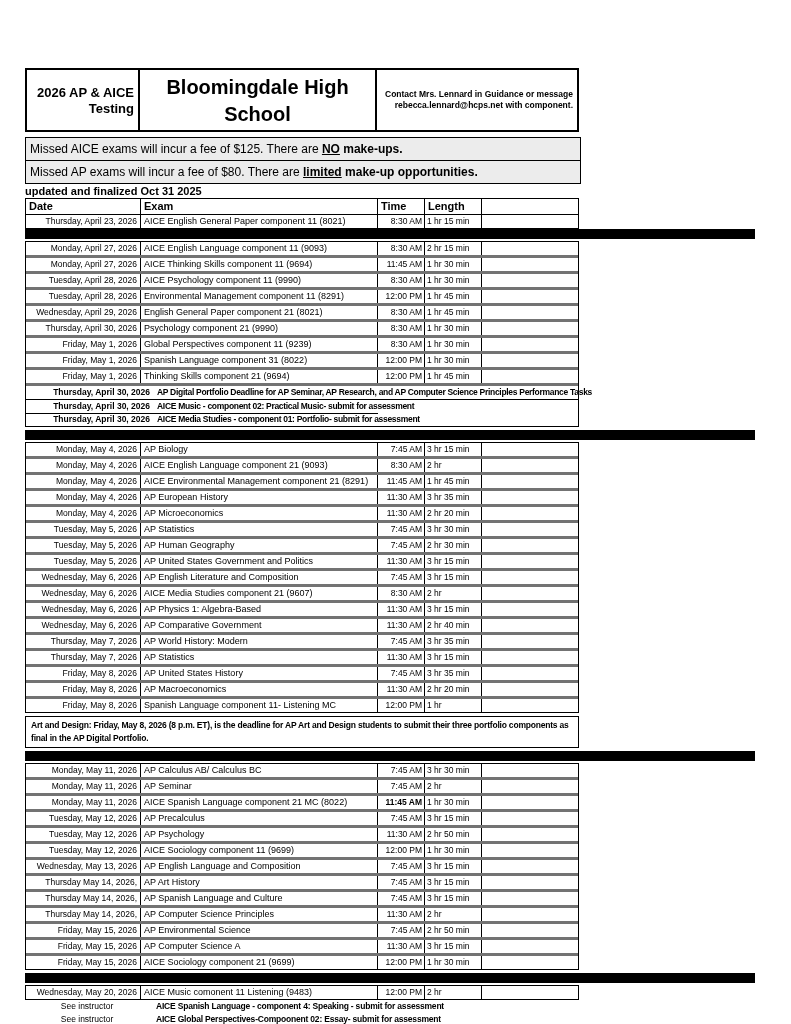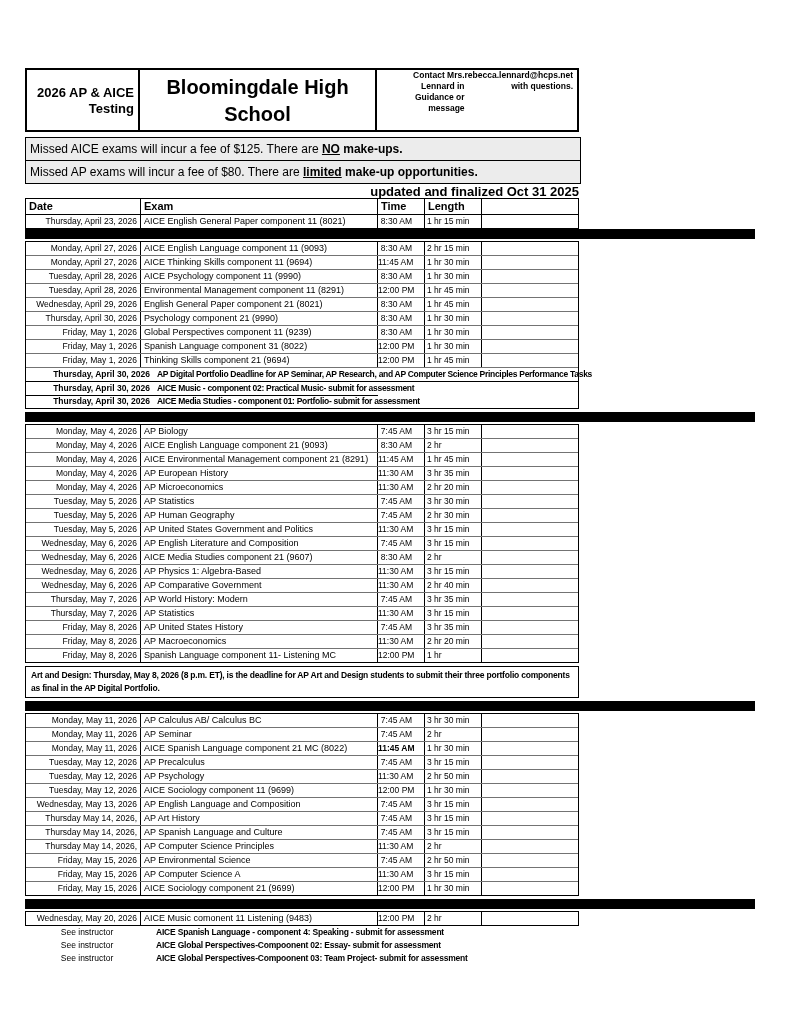--- a/index.html
+++ b/index.html
@@ -7,49 +7,49 @@
         font-family:"Liberation Sans",sans-serif;overflow:hidden;}
   .content{position:absolute;left:25px;top:68px;width:745px;}
 
   
   .hdr{display:flex;width:554px;box-sizing:border-box;}
   .hcell{border:2px solid #000;box-sizing:border-box;height:64px;}
   .hcell + .hcell{border-left:none;}
   .hcell.title{width:115px;display:flex;flex-direction:column;justify-content:flex-end;
                align-items:flex-end;padding:0 4px 13px 0;font-weight:700;font-size:13px;line-height:16px;}
   .hcell.school{width:237px;text-align:center;font-weight:700;font-size:20px;line-height:27px;padding-top:4px;}
-  .hcell.contact{flex:1;display:flex;flex-direction:row;justify-content:center;
+  .hcell.contact{flex:1;display:flex;flex-direction:column;justify-content:center;
                  text-align:right;padding:0 4px;font-weight:700;font-size:8.5px;line-height:11px;}
 
   
   .notices{width:554px;box-sizing:border-box;margin-top:5px;}
   .notice{background:#ececec;border:1.5px solid #000;border-top:none;width:556px;box-sizing:border-box;
           font-size:12px;line-height:16px;padding:3px 4px;}
   .notice:first-child{border-top:1.5px solid #000;}
   .notice .em{font-weight:700;text-decoration:underline;}
   .notice .suf{font-weight:700;}
 
-  .updated{width:554px;text-align:right;font-weight:700;font-size:13px;line-height:11px;margin:2px 0 1px;}
+  .updated{width:554px;text-align:left;font-weight:700;font-size:11px;line-height:11px;margin:2px 0 1px;}
 
   
   .table{width:554px;}
   .thead{display:grid;grid-template-columns:115px 237px 47px 57px 1fr;width:554px;box-sizing:border-box;
          border:1.5px solid #000;height:17px;font-weight:700;font-size:11px;line-height:14px;}
   .hc{border-right:1px solid #000;padding-left:3px;overflow:hidden;}
   .hc:last-child{border-right:none;}
 
   .chunk{border:1px solid #000;width:554px;box-sizing:border-box;margin-top:-1px;background:#fff;}
   .chunk .r:last-child{border-bottom:none;}
 
   .r.exam{display:grid;grid-template-columns:115px 237px 47px 57px 1fr;height:13px;
-          border-bottom:1px solid #737373;font-size:8.5px;line-height:12px;}
+          border-bottom:3px solid #737373;font-size:8.5px;line-height:12px;}
   .c{overflow:hidden;white-space:nowrap;}
   .c.d{text-align:right;padding-right:3px;border-right:1px solid #000;}
   .c.e{padding-left:3px;border-right:1px solid #000;font-size:9px;}
-  .c.t{text-align:right;padding-right:12px;border-right:1px solid #000;}
+  .c.t{text-align:right;padding-right:2px;border-right:1px solid #000;}
   .c.t.bold{font-weight:700;}
   .c.l{padding-left:2px;border-right:1px solid #000;}
 
   .r.deadline{display:flex;height:13px;border-bottom:1px solid #000;font-weight:700;
               font-size:8.5px;line-height:12px;white-space:nowrap;}
   .r.deadline .dd{width:124px;text-align:right;flex:none;}
   .r.deadline .dt{padding-left:7px;letter-spacing:-0.3px;}
   .r.partial{border-bottom:none;position:relative;}
   .r.partial::after{content:"";position:absolute;left:0;bottom:-1px;width:352px;height:1px;background:#000;}
 
@@ -70,21 +70,21 @@
   <div class="content">
 
     <div class="hdr">
       <div class="hcell title">
         <div>2026 AP &amp; AICE</div>
         <div>Testing</div>
       </div>
       <div class="hcell school">Bloomingdale High School</div>
       <div class="hcell contact">
         <div>Contact Mrs. Lennard in Guidance or message</div>
-        <div>rebecca.lennard@hcps.net with questions.</div>
+        <div>rebecca.lennard@hcps.net with component.</div>
       </div>
     </div>
 
     <div class="notices">
       <div class="notice"><span>Missed AICE exams will incur a fee of $125.  There are </span><span class="em">NO</span><span class="suf"> make-ups.</span></div>
       <div class="notice"><span>Missed AP exams will incur a fee of $80.  There are </span><span class="em">limited</span><span class="suf"> make-up opportunities.</span></div>
     </div>
 
     <div class="updated">updated and finalized Oct 31 2025</div>
 
@@ -299,21 +299,21 @@
               <div class="c x"></div>
             </div>
             <div class="r exam">
               <div class="c d">Friday, May 8, 2026</div>
               <div class="c e">Spanish Language component 11- Listening MC</div>
               <div class="c t">12:00 PM</div>
               <div class="c l">1 hr</div>
               <div class="c x"></div>
             </div>
           </div>
-          <div class="notebox">Art and Design: Thursday, May 8, 2026 (8 p.m. ET), is the deadline for AP Art and Design students to submit their three portfolio components as final in the AP Digital Portfolio.</div>
+          <div class="notebox">Art and Design: Friday, May 8, 2026 (8 p.m. ET), is the deadline for AP Art and Design students to submit their three portfolio components as final in the AP Digital Portfolio.</div>
           <div class="band"></div>
           <div class="chunk">
             <div class="r exam">
               <div class="c d">Monday, May 11, 2026</div>
               <div class="c e">AP Calculus AB/ Calculus BC</div>
               <div class="c t">7:45 AM</div>
               <div class="c l">3 hr 30 min</div>
               <div class="c x"></div>
             </div>
             <div class="r exam">

